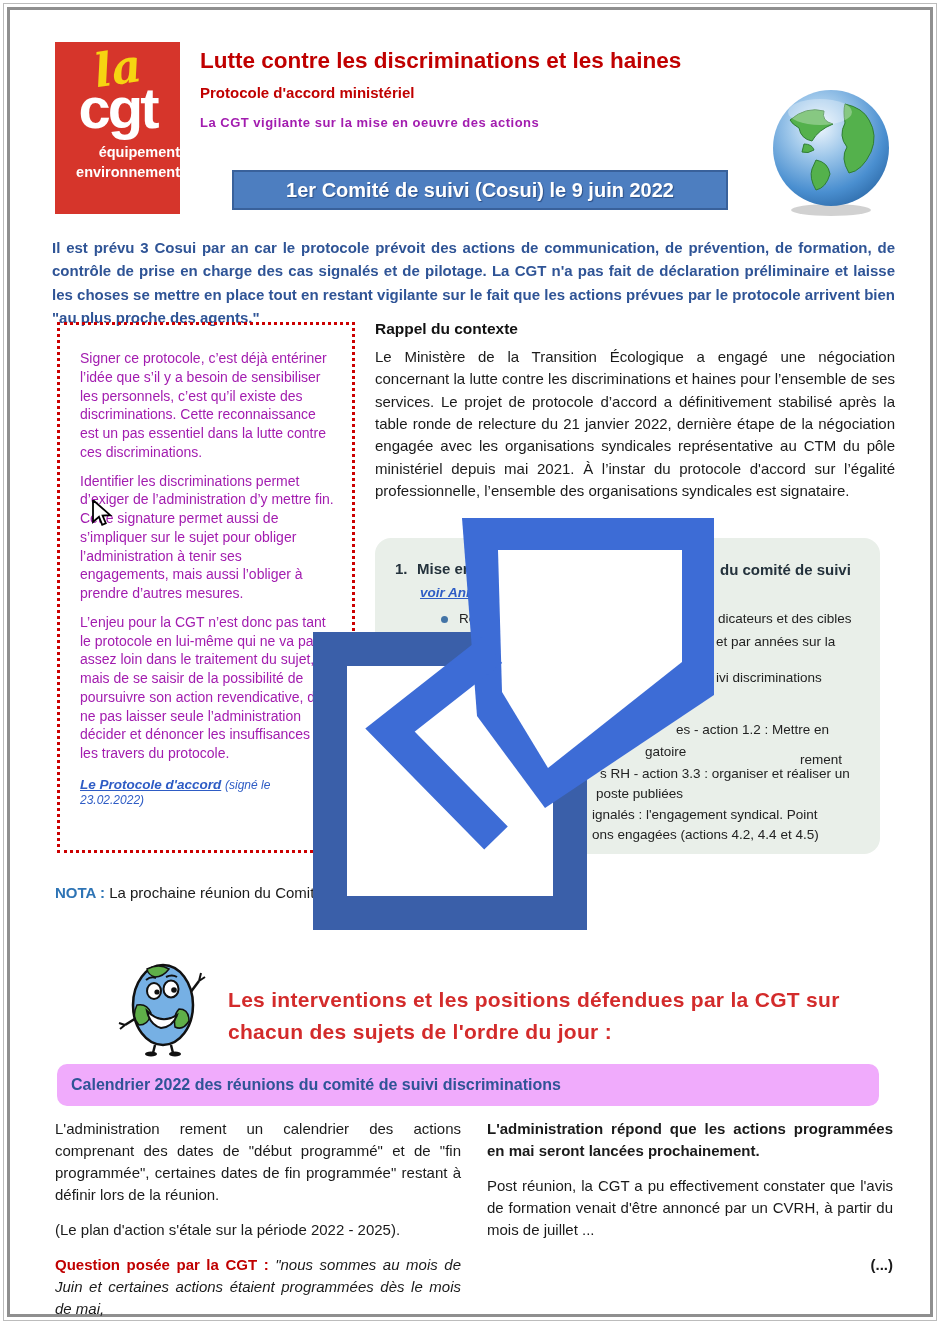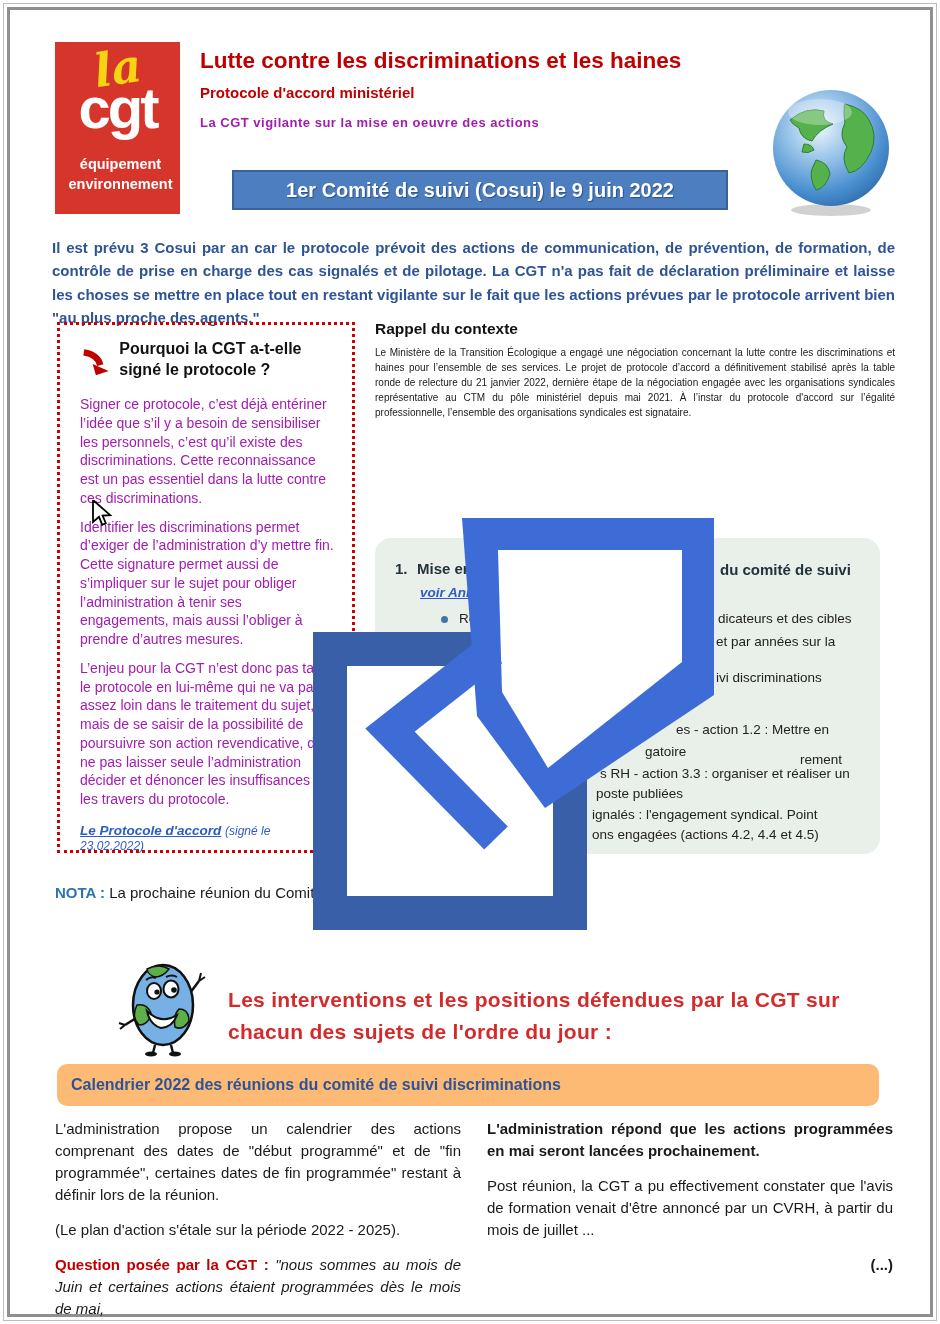--- a/index.html
+++ b/index.html
@@ -7,21 +7,21 @@
         font-family:"Liberation Sans",sans-serif;color:#1a1a1a;overflow:hidden;}
   .frame-outer{position:absolute;inset:3px;border:1px solid #bcbcbc;pointer-events:none;}
   .frame-inner{position:absolute;inset:7px;border:3px solid #8f8f8f;pointer-events:none;}
 
   
   .logo{position:absolute;left:55px;top:42px;width:125px;height:172px;background:#d6352b;
         display:flex;flex-direction:column;align-items:center;overflow:hidden;}
   .logo-la{font-family:"DejaVu Serif",serif;font-style:italic;color:#f6d411;font-size:46px;
            line-height:40px;margin-top:6px;transform:rotate(-8deg);font-weight:bold;}
   .logo-cgt{color:#fff;font-size:58px;font-weight:bold;letter-spacing:-3px;line-height:52px;margin-top:-6px;}
-  .logo-dept{color:#fff;font-weight:bold;font-size:14.5px;line-height:20px;margin-top:20px;text-align:center;width:100%;padding-left:6px;box-sizing:border-box;}
+  .logo-dept{color:#fff;font-weight:bold;font-size:14.5px;line-height:20px;margin-top:8px;text-align:right;width:100%;padding-left:6px;box-sizing:border-box;}
   .title-block{position:absolute;left:200px;top:48px;width:560px;text-align:left;}
   .title1{color:#c00000;font-size:22.5px;font-weight:bold;}
   .title2{color:#c00000;font-size:15px;font-weight:bold;margin-top:10px;}
   .tagline{color:#a21caf;font-size:13px;font-weight:bold;letter-spacing:.5px;margin-top:14px;}
   .banner{position:absolute;left:232px;top:170px;width:496px;height:40px;background:#4d7ec0;
           border:2px solid #39619b;box-sizing:border-box;color:#fff;font-size:20px;font-weight:bold;
           text-align:center;line-height:36px;text-shadow:1px 1px 1px #2c4f86;}
   .globe{position:absolute;left:770px;top:86px;}
 
   
@@ -35,21 +35,21 @@
   .why-title{font-size:16px;font-weight:bold;color:#111;line-height:1.3;}
   .why-box p{font-size:14px;line-height:1.34;margin:10px 0 0 0;color:#a21caf;}
   .why-link-row{margin-top:14px;font-size:13.5px;}
   .why-link{color:#2e5cc5;font-weight:bold;font-style:italic;}
   .why-link-note{color:#2e5cc5;font-style:italic;font-size:12px;}
   .cursor{position:absolute;left:91px;top:500px;}
 
   
   .context{position:absolute;left:375px;top:320px;width:520px;}
   .context-h{font-size:15.5px;font-weight:bold;color:#111;}
-  .context-p{font-size:10px;line-height:1.49;text-align:justify;margin-top:8px;}
+  .context-p{font-size:15px;line-height:1.49;text-align:justify;margin-top:8px;}
 
   
   .agenda{position:absolute;left:375px;top:538px;width:505px;height:316px;background:#e9efe9;border-radius:16px;}
   .agenda span{position:absolute;white-space:nowrap;}
   .ag-head{font-weight:bold;color:#24323c;font-size:15px;}
   .ag-link{color:#2e5cc5;font-style:italic;font-weight:bold;text-decoration:underline;font-size:13.5px;}
   .ag-t{font-size:13.5px;color:#222;}
   .ag-dot{position:absolute;width:7px;height:7px;border-radius:50%;background:#4374a6;}
 
   
@@ -58,21 +58,21 @@
 
   
   .overlay{position:absolute;left:300px;top:500px;pointer-events:none;}
 
   
   .mascot{position:absolute;left:113px;top:953px;}
   .interv{position:absolute;left:228px;top:984px;width:650px;color:#d32b2b;font-weight:bold;
           font-size:21px;line-height:1.5;letter-spacing:.3px;}
 
   
-  .cal-banner{position:absolute;left:57px;top:1064px;width:822px;height:42px;background:#fdba74;
+  .cal-banner{position:absolute;left:57px;top:1064px;width:822px;height:42px;background:#f0abfc;
               border-radius:10px;color:#2f5496;font-weight:bold;font-size:16px;line-height:42px;padding-left:14px;box-sizing:border-box;}
 
   
   .cols{position:absolute;left:55px;top:1118px;width:838px;display:flex;gap:26px;}
   .col{width:406px;font-size:15px;line-height:1.47;text-align:justify;}
   .col p{margin:0 0 13px 0;}
   .q-label{color:#c00000;font-weight:bold;}
   .q-text{font-style:italic;}
   .r-italic{font-style:italic;}
   .r-bold{font-weight:bold;}
@@ -115,27 +115,20 @@
     <path d="M20,34 q16,-14 34,-9 q-3,10 9,13 q-15,6 -21,17 q-11,-2 -13,-13 q-7,-4 -9,-8 z" fill="#54b14c" stroke="#2f7d33" stroke-width="1"></path>
     <path d="M75,18 q18,4 24,16 q9,15 2,32 q-9,19 -22,21 q-9,-15 -2,-26 q-9,-11 -2,-24 q-2,-12 0,-19 z" fill="#54b14c" stroke="#2f7d33" stroke-width="1"></path>
     <path d="M46,74 q12,2 14,14 q-4,14 -14,16 q-7,-12 -4,-21 z" fill="#54b14c" stroke="#2f7d33" stroke-width="1"></path>
     <path d="M34,58 q8,0 10,6 q-6,4 -12,2 z" fill="#54b14c" stroke="#2f7d33" stroke-width="1"></path>
     <ellipse cx="50" cy="26" rx="32" ry="13" fill="#ffffff" opacity="0.30"></ellipse>
   </svg>
 
   <div class="intro">Il est prévu 3 Cosui par an car le protocole prévoit des actions de communication, de prévention, de formation, de contrôle  de prise en charge des cas signalés et de pilotage. La CGT n'a pas fait de déclaration préliminaire et laisse les choses se mettre en place tout en restant vigilante sur le fait que les actions prévues par le protocole arrivent bien "au plus proche des agents."</div>
 
   <div class="why-box">
-    <div class="why-title-row">
-      <svg width="46" height="46" viewBox="0 0 46 46">
-        <path d="M6,8 C20,10 29,17 32,28" fill="none" stroke="#c00000" stroke-width="10"></path>
-        <polygon points="20,26 45,37 25,44" fill="#c00000"></polygon>
-      </svg>
-      <div class="why-title">Pourquoi la CGT a-t-elle signé le protocole ?</div>
-    </div>
     <p>Signer ce protocole, c’est déjà entériner l’idée que s’il y a besoin de sensibiliser les personnels, c’est qu’il existe des discriminations. Cette reconnaissance est un pas essentiel dans la lutte contre ces discriminations.</p>
     <p>Identifier les discriminations permet d’exiger de l’administration d’y mettre fin. Cette signature permet aussi de s’impliquer sur le sujet pour obliger l’administration à tenir ses engagements, mais aussi l’obliger à prendre d’autres mesures.</p>
     <p>L’enjeu pour la CGT n’est donc pas tant le protocole en lui-même qui ne va pas assez loin dans le traitement du sujet, mais de se saisir de la possibilité de poursuivre son action revendicative, de ne pas laisser seule l’administration décider et dénoncer les insuffisances et les travers du protocole.</p>
     <div class="why-link-row">
       <a href="#" class="why-link">Le Protocole d'accord</a>
       <span class="why-link-note">(signé le 23.02.2022)</span>
     </div>
   </div>
   <svg class="cursor" width="22" height="26" viewBox="0 0 11 13">
     <polygon points="1,0 1,11 4,8.4 5.6,12.4 7.4,11.6 5.8,7.8 9.6,7.6" fill="#fff" stroke="#000" stroke-width="0.9"></polygon>
@@ -196,21 +189,21 @@
     <path d="M33,27 q5,-4 10,-2" fill="none" stroke="#111" stroke-width="2"></path>
     <path d="M53,24 q6,-3 11,0" fill="none" stroke="#111" stroke-width="2"></path>
     <path d="M34,58 q14,14 30,4 q-4,12 -16,13 q-11,-3 -14,-17 z" fill="#fff" stroke="#111" stroke-width="2"></path>
   </svg>
   <div class="interv">Les interventions et les positions défendues par la CGT sur chacun des sujets de l'ordre du jour :</div>
 
   <div class="cal-banner">Calendrier 2022 des réunions du comité de suivi discriminations</div>
 
   <div class="cols">
     <div class="col">
-      <p>L'administration propose un calendrier des actions comprenant des dates de "début programmé" et de "fin programmée", certaines dates de fin programmée" restant à définir lors de la réunion.</p>
+      <p>L'administration rement un calendrier des actions comprenant des dates de "début programmé" et de "fin programmée", certaines dates de fin programmée" restant à définir lors de la réunion.</p>
       <p>(Le plan d'action s'étale sur la période 2022 - 2025).</p>
       <p><span class="q-label">Question posée par la CGT : </span><span class="q-text">"nous sommes au mois de Juin et certaines actions étaient programmées dès le mois de mai,</span></p>
     </div>
     <div class="col">
       <p class="r-bold">L'administration répond que les actions programmées en mai seront lancées prochainement.</p>
       <p>Post réunion, la CGT a pu effectivement constater que l'avis de formation venait d'être annoncé par un CVRH, à partir du mois de juillet ...</p>
       <p class="ellipsis">(...)</p>
     </div>
   </div>
 </div>

